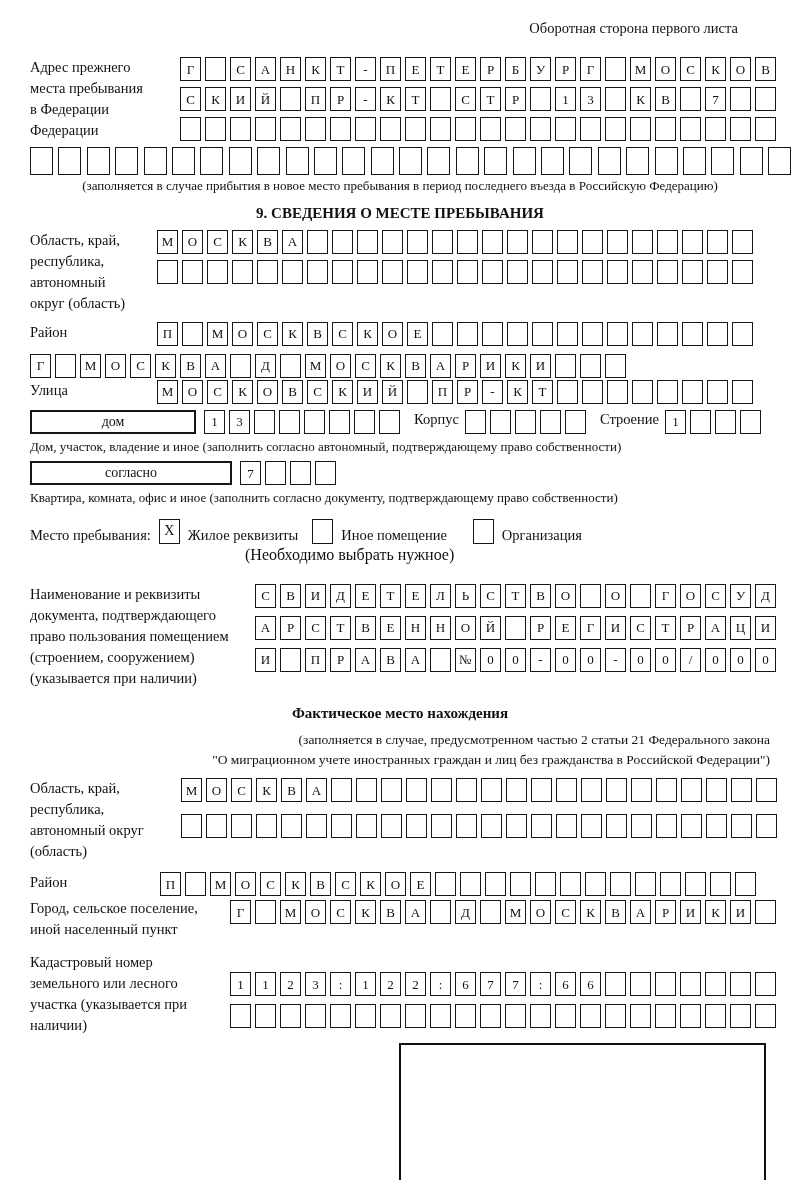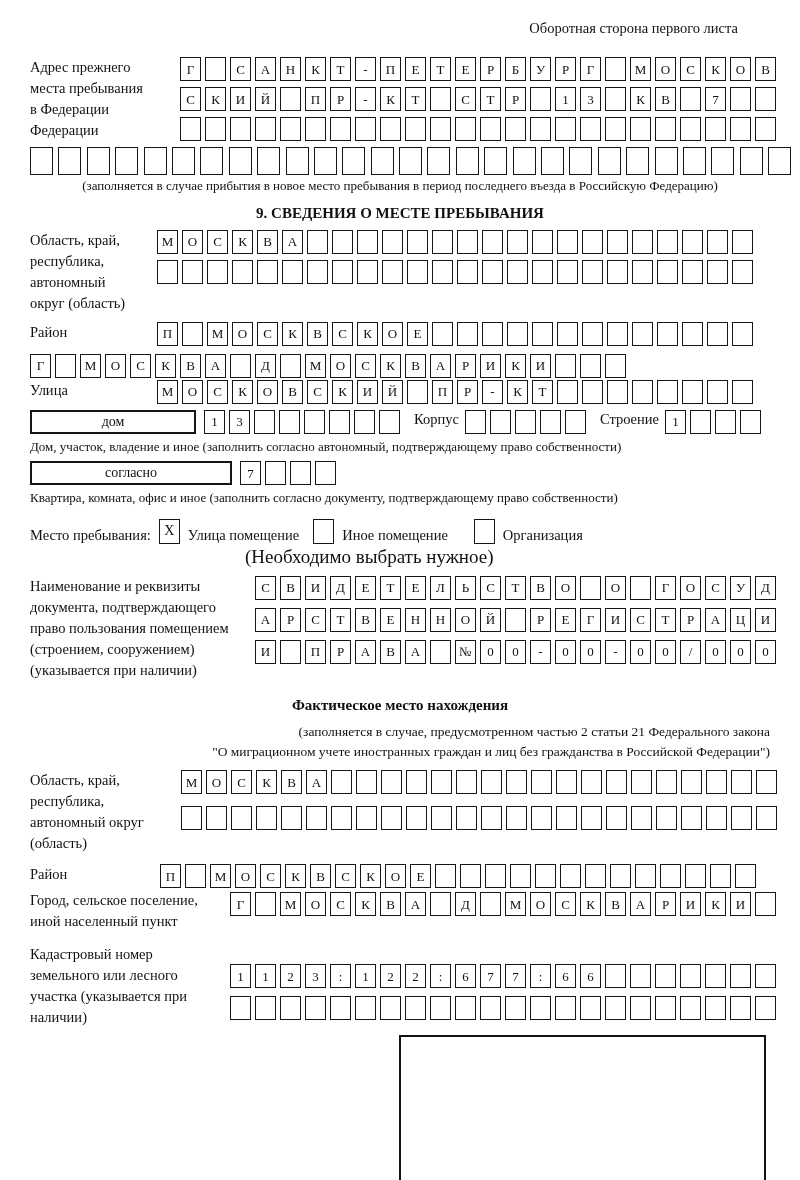--- a/index.html
+++ b/index.html
@@ -23,21 +23,21 @@
         height:24px;box-sizing:border-box;font-size:14px;flex:0 0 auto;}
   .dom-box{width:166px;margin-right:8px;}
   .kv-box{width:202px;margin-right:8px;}
   .inline-lbl{font-size:14.5px;margin:0 6px 4px 10px;align-self:center;}
   .house-row{display:flex;align-items:center;margin:6px 0 4px 0;}
   .stay-row{display:flex;align-items:flex-end;margin:12px 0 2px 0;}
   .chk{width:21px;height:25px;border:1.9px solid #161616;display:inline-flex;align-items:center;
        justify-content:center;font-size:14px;box-sizing:border-box;flex:0 0 auto;}
   .opt-lbl{margin:0 14px 0 8px;font-size:14.5px;}
   .stay-lbl{margin-right:8px;font-size:14.5px;}
-  .sub-note{margin-left:215px;font-size:19px;margin-bottom:8px;}
+  .sub-note{margin-left:215px;font-size:16px;margin-bottom:20px;}
   .fact-note{font-size:13.5px;text-align:right;line-height:1.5;margin-bottom:8px;}
   .stamp-wrap{margin-left:367px;width:393px;margin-top:6px;}
   .stamp-box{width:363px;height:176px;border:2px solid #111;margin-left:2px;background:#fff;}
   .mb6{margin-bottom:6px;} .mb2{margin-bottom:2px;}
   .tight{margin-bottom:4px;}
 </style>
 </head>
 <body>
 
 <div class="page">
@@ -352,21 +352,21 @@
         <span class="cell"></span>
         <span class="cell"></span>
         <span class="cell"></span>
       </div>
   </div>
   <div class="note tight">Квартира, комната, офис и иное (заполнить согласно документу, подтверждающему право собственности)</div>
 
   <div class="stay-row">
     <span class="stay-lbl">Место пребывания:</span>
     <span class="chk">X</span>
-    <span class="opt-lbl">Улица помещение</span>
+    <span class="opt-lbl">Жилое реквизиты</span>
     <span class="chk"></span>
     <span class="opt-lbl">Иное помещение</span>
     <span class="chk" style="margin-left:12px"></span>
     <span class="opt-lbl">Организация</span>
   </div>
   <div class="sub-note">(Необходимо выбрать нужное)</div>
 
   <div class="frow">
     <div class="flabel" style="flex-basis:225px">
       <span class="inner" style="max-width:208px">Наименование и реквизиты документа, подтверждающего право пользования помещением (строением, сооружением) (указывается при наличии)</span>

